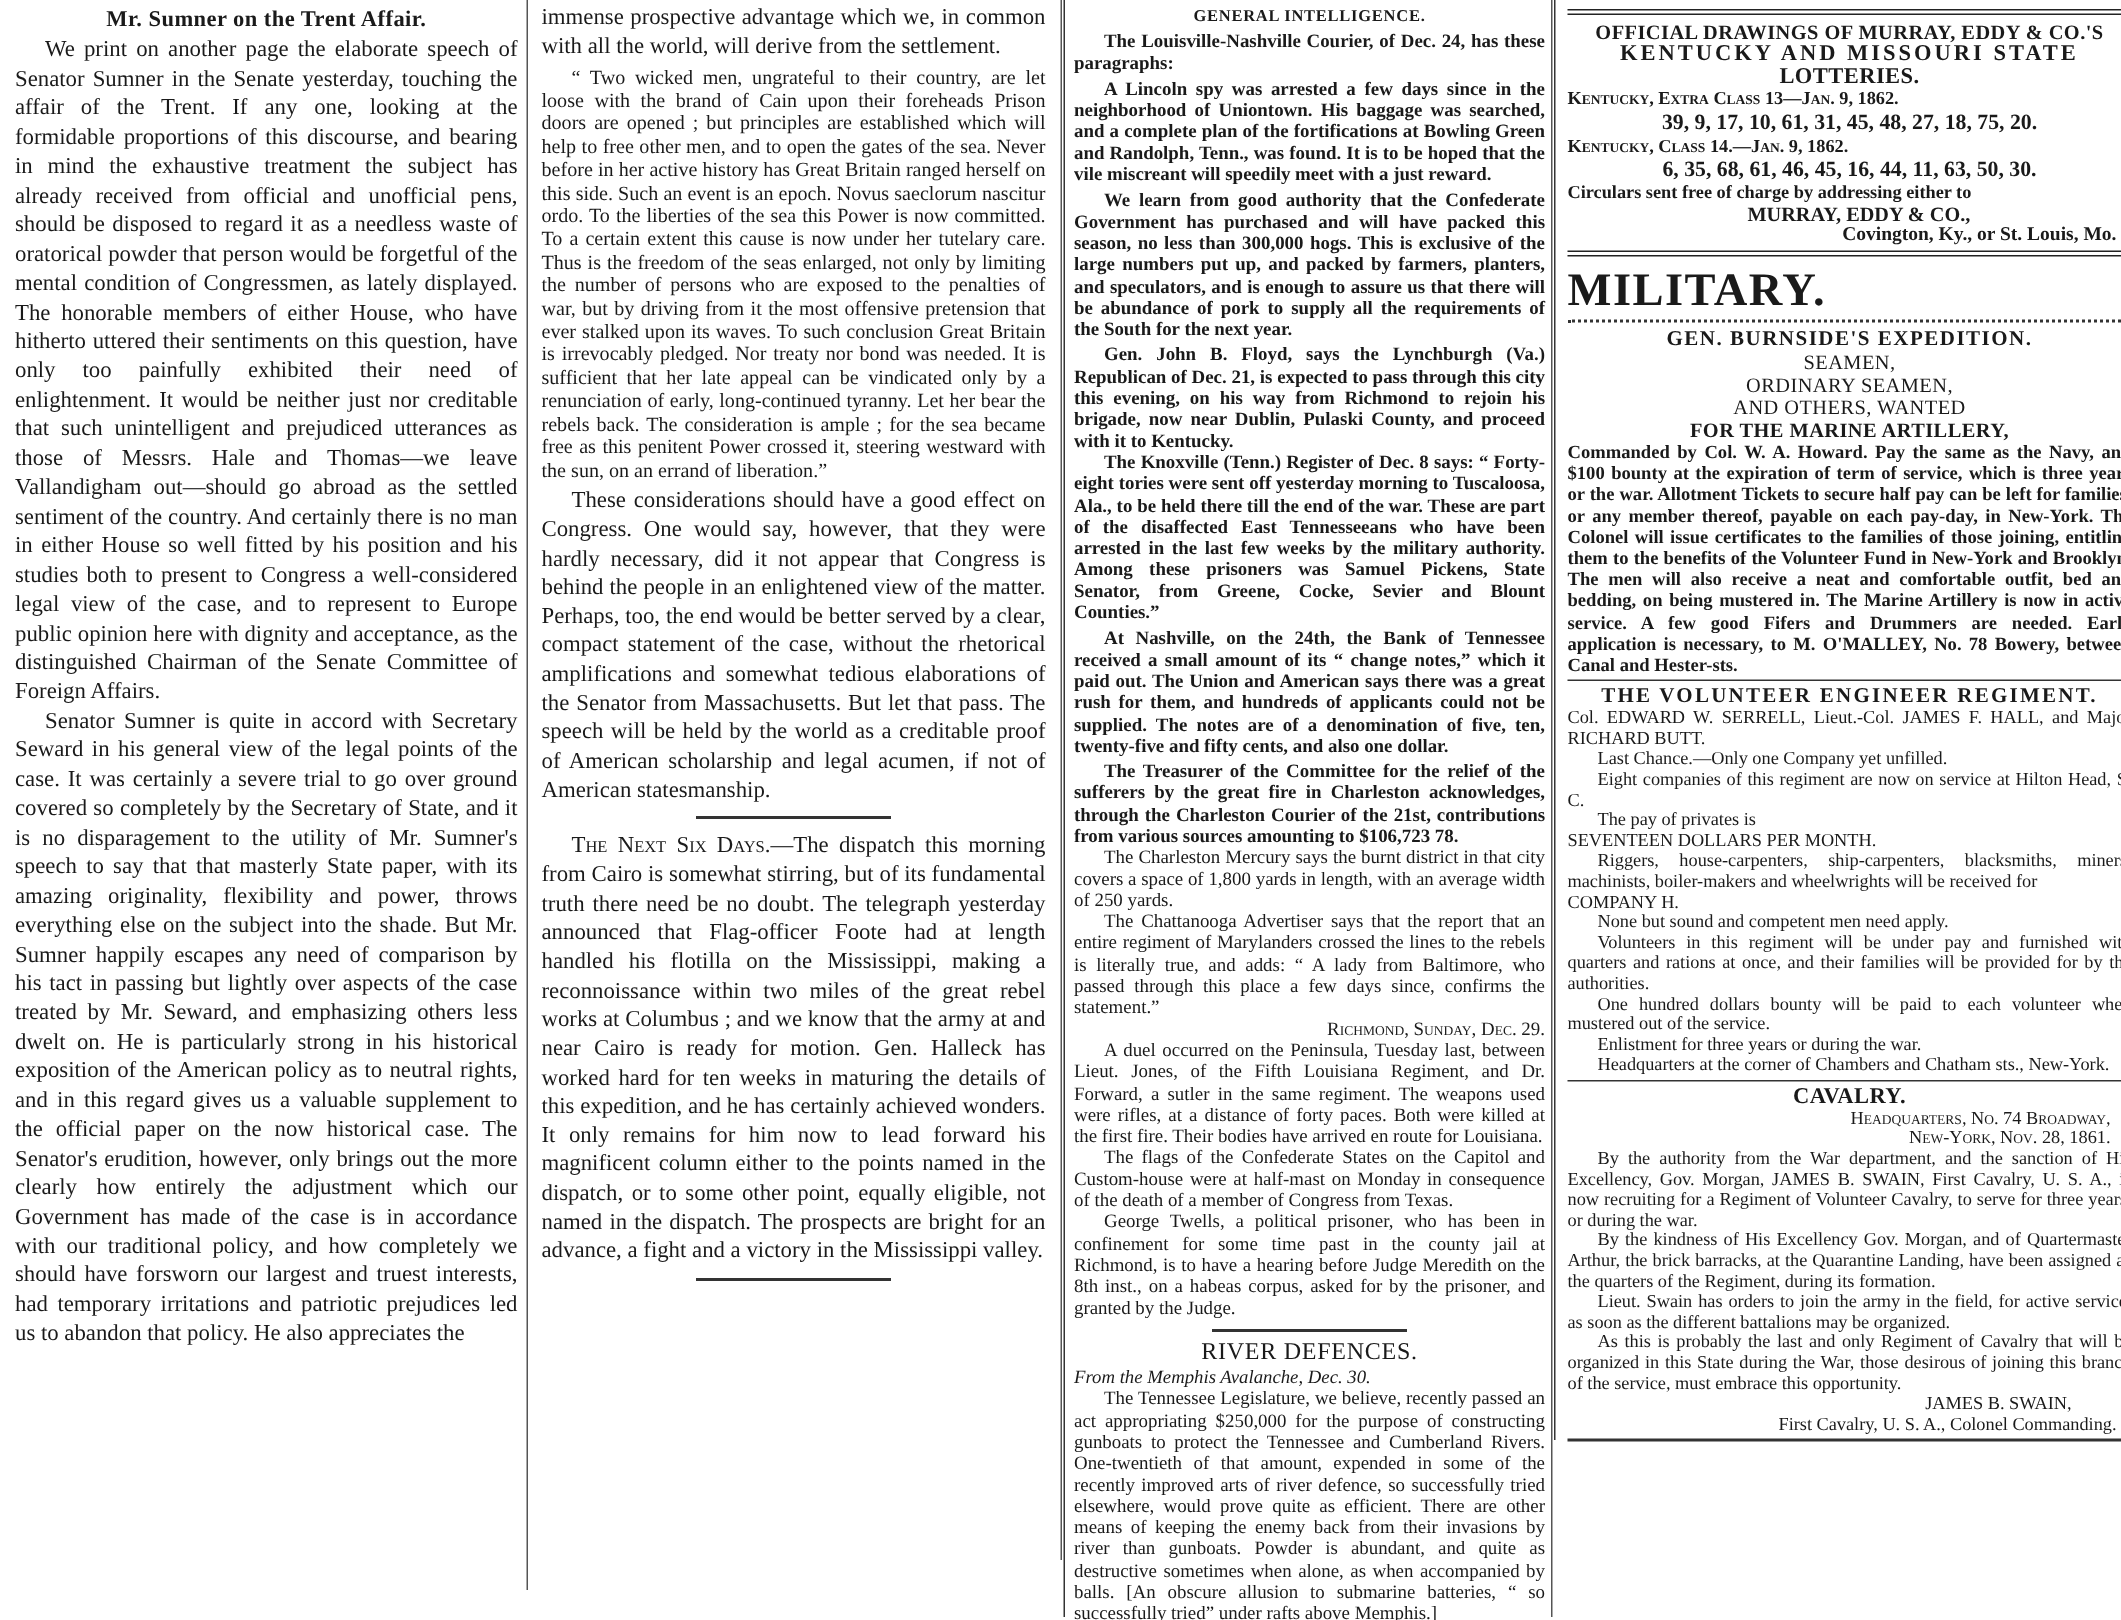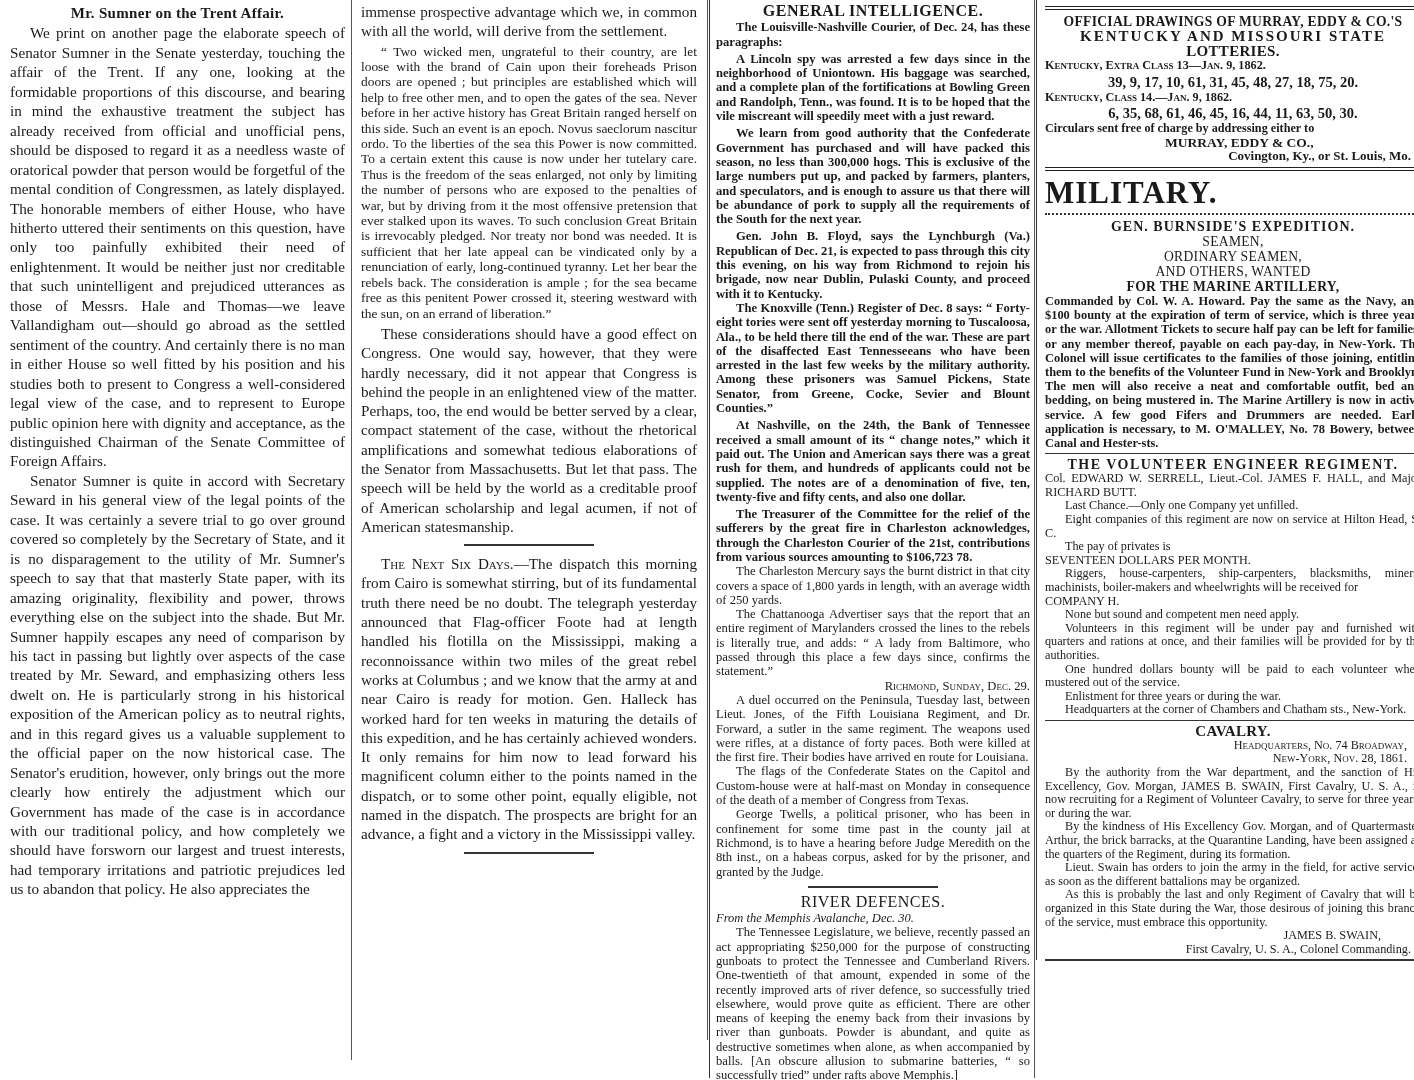--- a/index.html
+++ b/index.html
@@ -5,21 +5,21 @@
   html,body{margin:0;padding:0;background:#fff;}
   body{width:1414px;height:1080px;position:relative;overflow:hidden;color:#1a1a1a;font-family:"Liberation Serif","DejaVu Serif",serif;}
   .col{position:absolute;top:0;box-sizing:border-box;}
   .c1{left:0;width:352px;height:1060px;padding:4px 6px 0 10px;border-right:1px solid #555;font-size:15.2px;line-height:19.45px;}
   .c2{left:353px;width:355px;padding:2px 10px 0 8px;border-right:1px solid #555;font-size:15.2px;line-height:19.3px;height:1040px;}
   .c3{left:709px;width:326px;padding:2px 4px 0 6px;border-left:1px solid #333;border-right:1px solid #555;font-size:12.6px;line-height:14.3px;height:1078px;}
   .c4{left:1036px;width:392px;padding:2px 6px 0 8px;border-left:1px solid #333;font-size:12.2px;line-height:13.6px;height:960px;border-right:1px solid #555;}
   p{margin:0;text-align:justify;}
   .ind{text-indent:20px;}
   .h1{text-align:center;font-weight:bold;font-size:15px;margin:0 0 0 0;letter-spacing:0.3px;}
-  .h3{text-align:center;font-weight:bold;font-size:16px;letter-spacing:0.5px;margin:2px 0 2px;}
+  .h3{text-align:center;font-weight:bold;font-size:11px;letter-spacing:0.5px;margin:2px 0 2px;}
   .sub{font-style:italic;font-size:12.5px;}
   .rule{height:0;border-top:2px solid #333;width:130px;margin:8px auto;}
   .thick{border-top:4px double #222;margin:4px 0;}
   .bold{font-weight:bold;}
   .c2b{font-weight:normal;}
   .center{}
   .right{text-align:right;}
   .c4 .adtitle{text-align:center;font-weight:bold;font-size:13.6px;line-height:15px;letter-spacing:0.3px;}
   .c4 .num{text-align:center;font-weight:bold;font-size:14.5px;line-height:18px;}
   .c4 .mil{text-align:left;font-weight:bold;font-size:31px;line-height:36px;letter-spacing:1px;}

